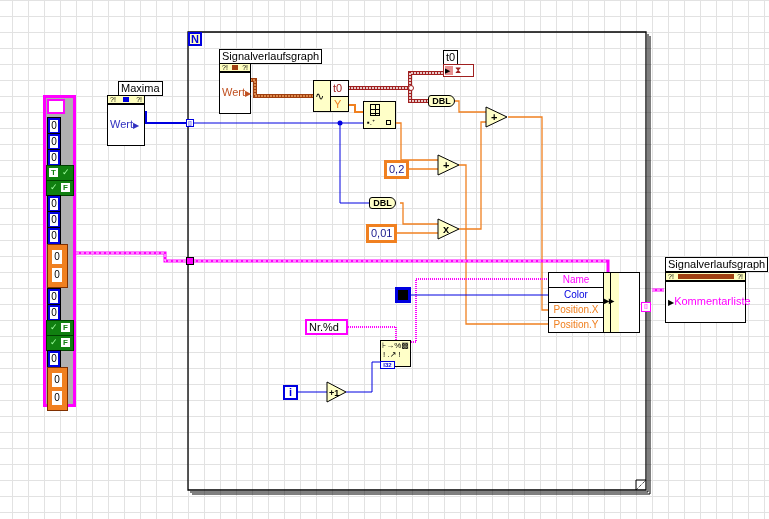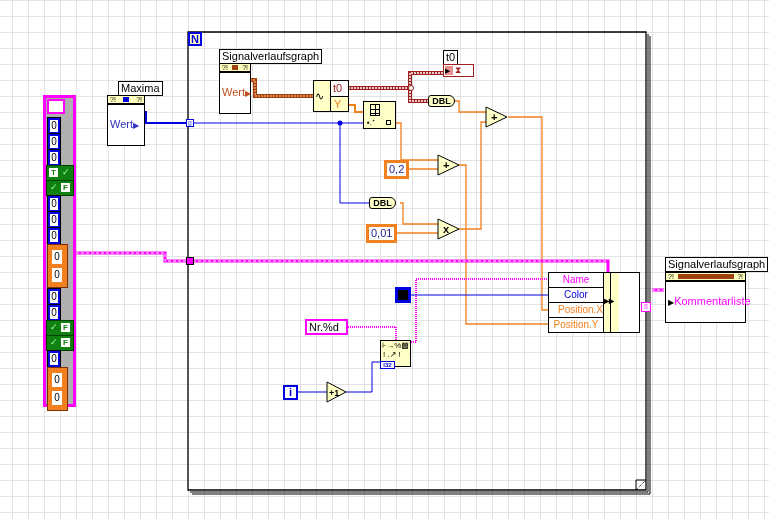--- a/index.html
+++ b/index.html
@@ -228,21 +228,21 @@
   <div class="abs" style="left:2px;top:10px;font-size:8px;line-height:8px;white-space:nowrap;">! .↗ !</div>
 </div>
 <div class="abs" style="left:380px;top:361px;width:15px;height:8px;background:#fff;border:1px solid #0000e0;font-size:6px;line-height:6px;color:#0000e0;text-align:center;font-weight:bold;">I32</div>
 
 <div class="abs" style="left:283px;top:385px;width:15px;height:15px;background:#fff;border:2px solid #0000e0;color:#0000e0;font-weight:bold;font-size:11px;line-height:11px;text-align:center;">i</div>
 
 <div class="abs" style="left:548px;top:272px;width:92px;height:61px;border:1px solid #000;background:#fff;">
   <div id="bundle-fields">
       <div class="abs" style="left: 0px; top: 0px; width: 54px; height: 15px; border-bottom: 1px solid rgb(0, 0, 0); color: rgb(255, 0, 255); font-size: 10px; line-height: 14px; text-align: center;">Name</div>
       <div class="abs" style="left: 0px; top: 15px; width: 54px; height: 15px; border-bottom: 1px solid rgb(0, 0, 0); color: rgb(0, 0, 224); font-size: 10px; line-height: 14px; text-align: center;">Color</div>
-      <div class="abs" style="left: 0px; top: 30px; width: 54px; height: 15px; border-bottom: 1px solid rgb(0, 0, 0); color: rgb(240, 128, 32); font-size: 10px; line-height: 14px; text-align: right;">Position.X</div>
+      <div class="abs" style="left: 0px; top: 30px; width: 54px; height: 15px; border-bottom: 1px solid rgb(0, 0, 0); color: rgb(240, 128, 32); font-size: 10px; line-height: 14px; text-align: center;">Position.X</div>
       <div class="abs" style="left: 0px; top: 45px; width: 54px; height: 15px; border-bottom: none; color: rgb(240, 128, 32); font-size: 10px; line-height: 14px; text-align: center;">Position.Y</div>
     </div>
   <div class="abs" style="left:54px;top:0;width:8px;height:59px;background:#ffffc8;border-left:1px solid #000;border-right:1px solid #000;"></div>
   <div class="abs" style="left:62px;top:0;width:8px;height:59px;background:#ffffc8;"></div>
   <div class="abs" style="left:55px;top:23px;font-size:10px;line-height:10px;font-weight:bold;">▸▸</div>
 </div>
 
 <div class="abs" style="left:641px;top:302px;width:10px;height:10px;background:#fff;border:1px solid #ff00ff;font-size:6px;line-height:7px;color:#ff00ff;text-align:center;">[]</div>
 
 <div class="abs label" style="left:665px;top:257px;">Signalverlaufsgraph</div>

